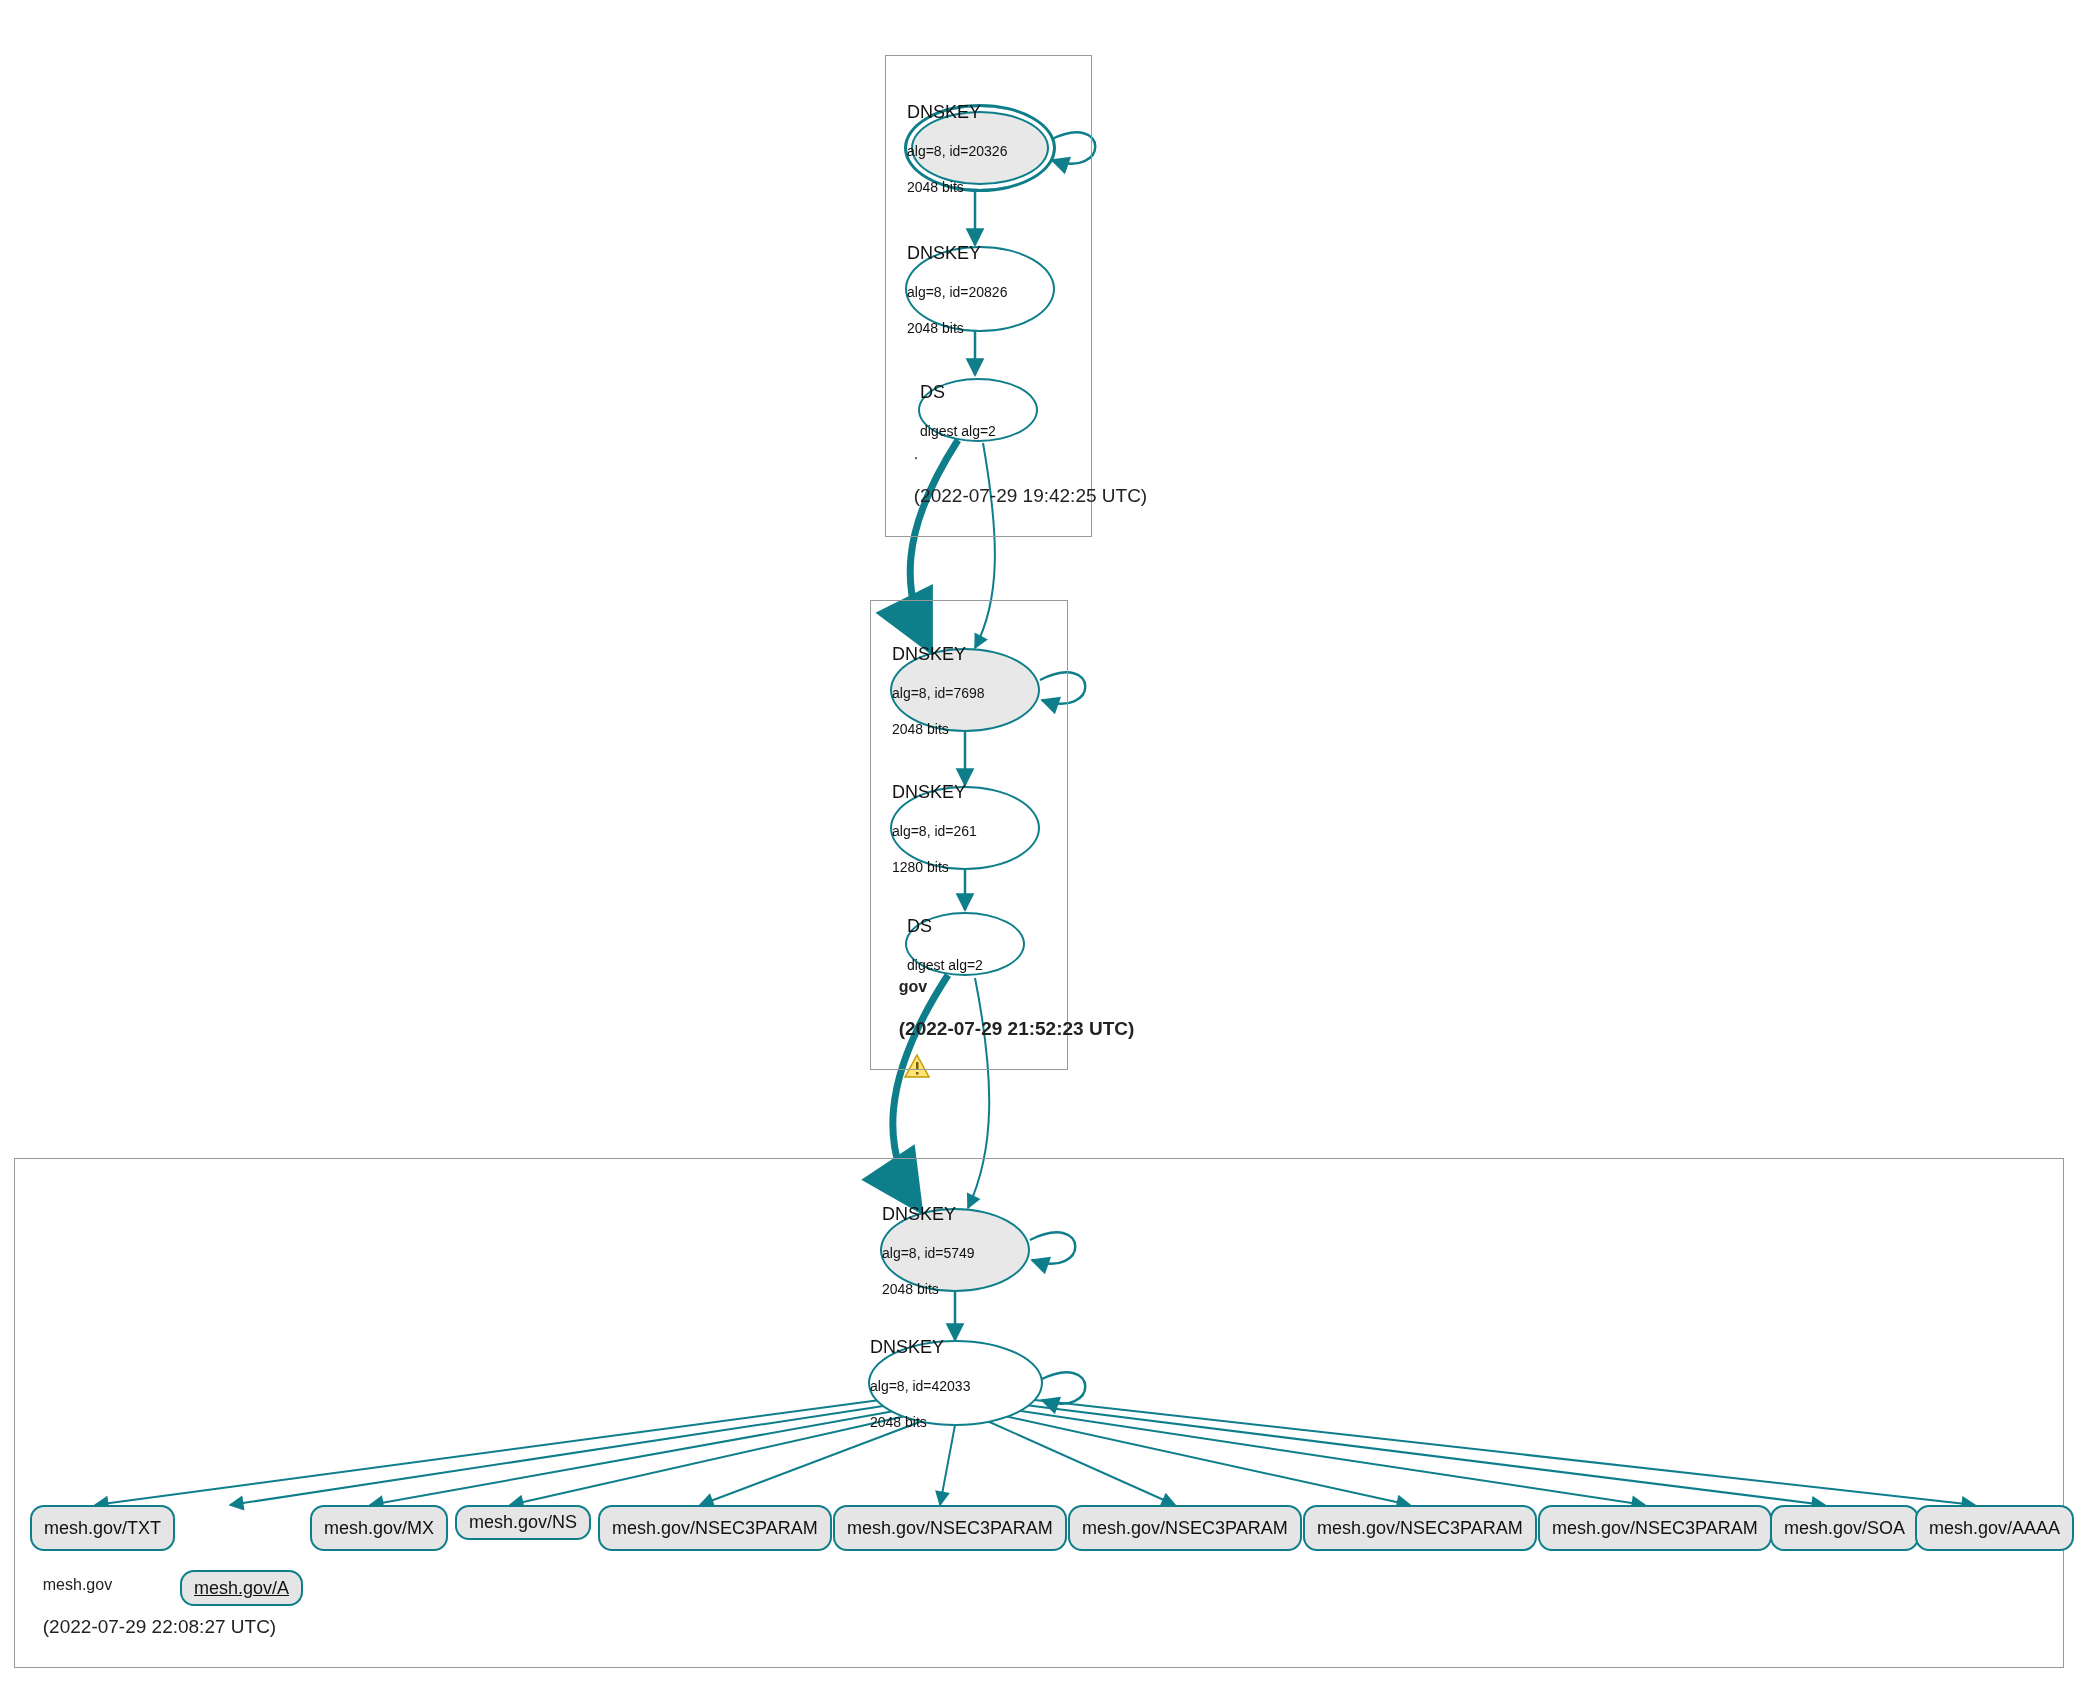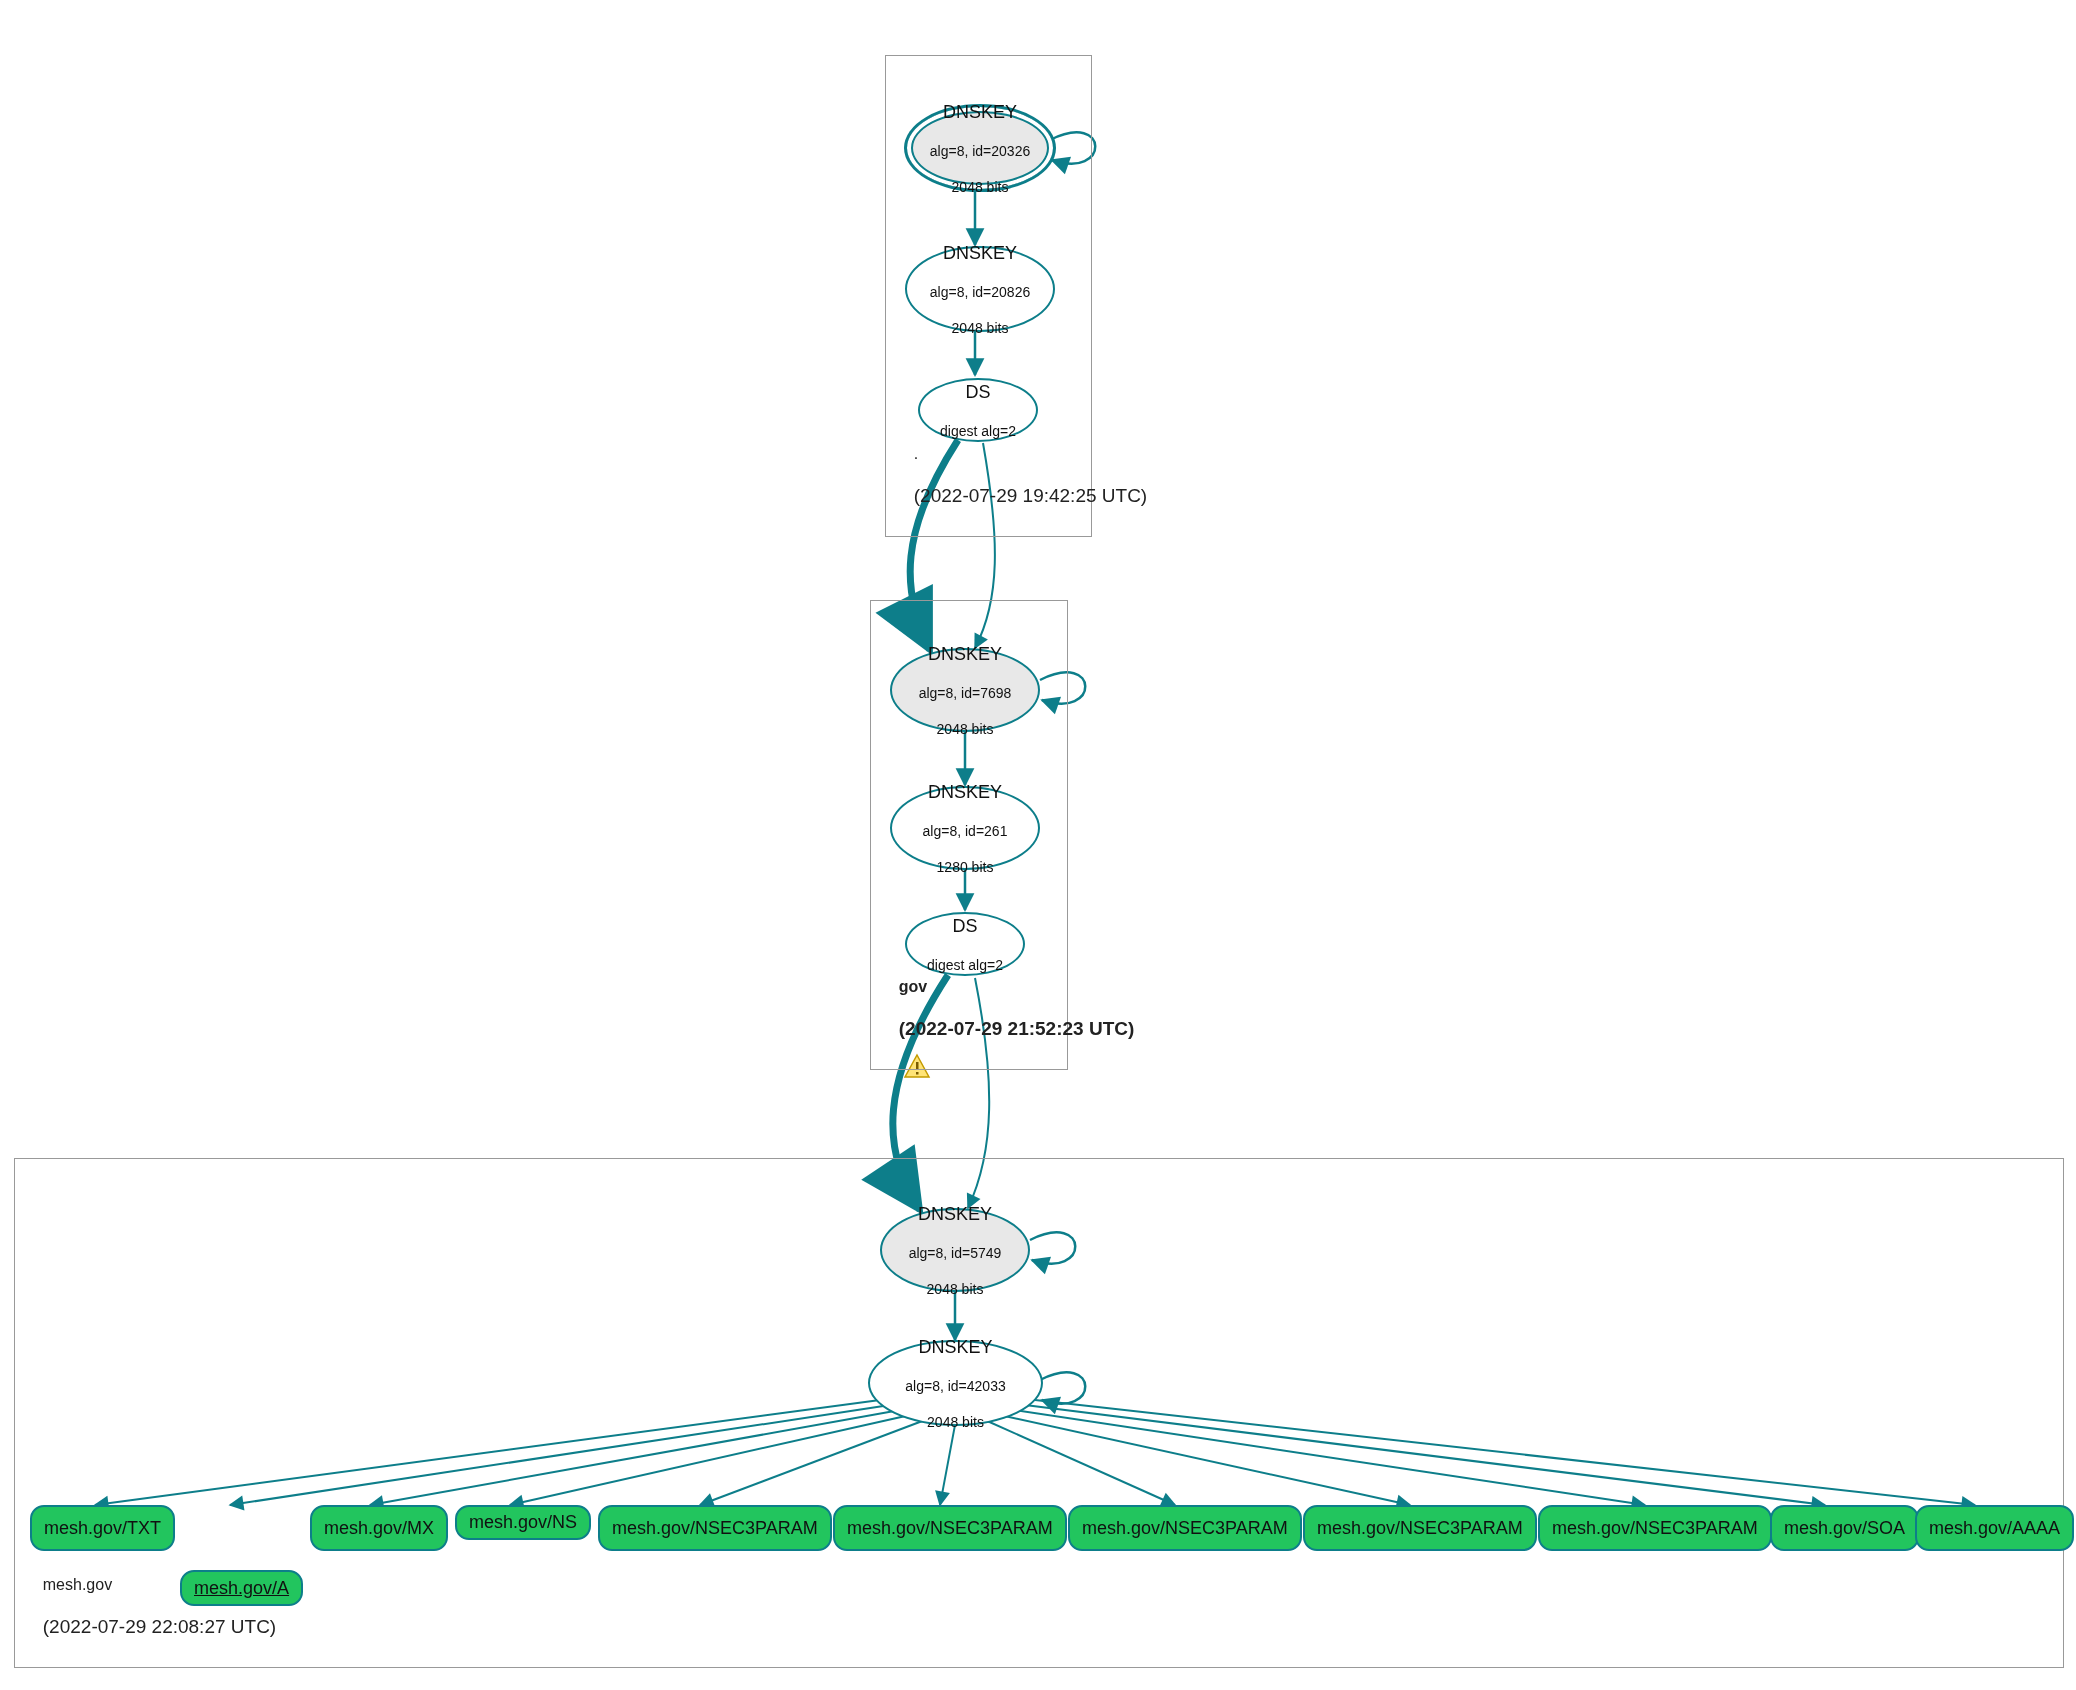--- a/index.html
+++ b/index.html
@@ -38,21 +38,21 @@
     white-space: pre;
   }
   .zone-title .ts {
     font-size: 19px;
   }
   .node {
     position: absolute;
     box-sizing: border-box;
     display: flex;
     flex-direction: column;
-    align-items: center;
+    align-items: flex-start;
     justify-content: center;
     text-align: center;
     color: #111;
   }
   .node .l1 { font-size: 18px; }
   .node .l2, .node .l3 { font-size: 14px; margin-top: 20px; }
   .ellipse {
     border: 2px solid #0d7e8a;
     border-radius: 50%;
     background: #ffffff;
@@ -60,21 +60,21 @@
   .ellipse.trust {
     background: #e8e8e8;
     box-shadow: 0 0 0 4px #ffffff inset, 0 0 0 6px #0d7e8a inset, 0 0 0 1px #0d7e8a;
   }
   .ellipse.ksk {
     background: #e8e8e8;
   }
   .rrect {
     border: 2px solid #0d7e8a;
     border-radius: 14px;
-    background: #22c55e;
+    background: #e5e5e5;
     padding: 0 12px;
     white-space: nowrap;
   }
 </style>
 </head>
 <body>
 <div id="stage">
 
 <svg class="edges" viewBox="0 0 2076 1690">
   <defs>

